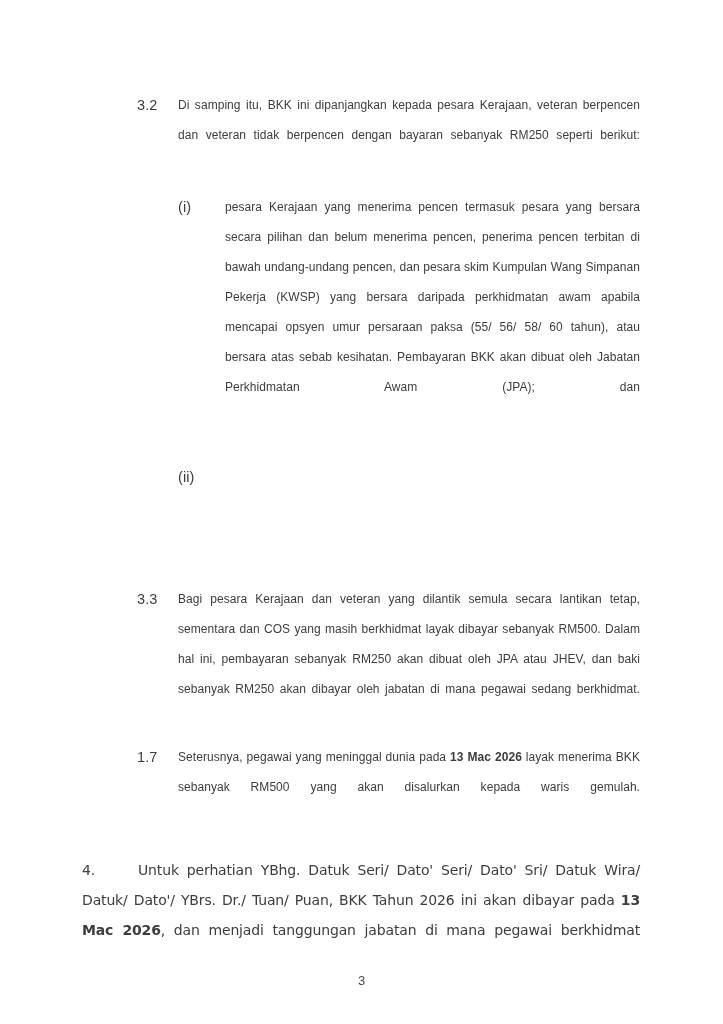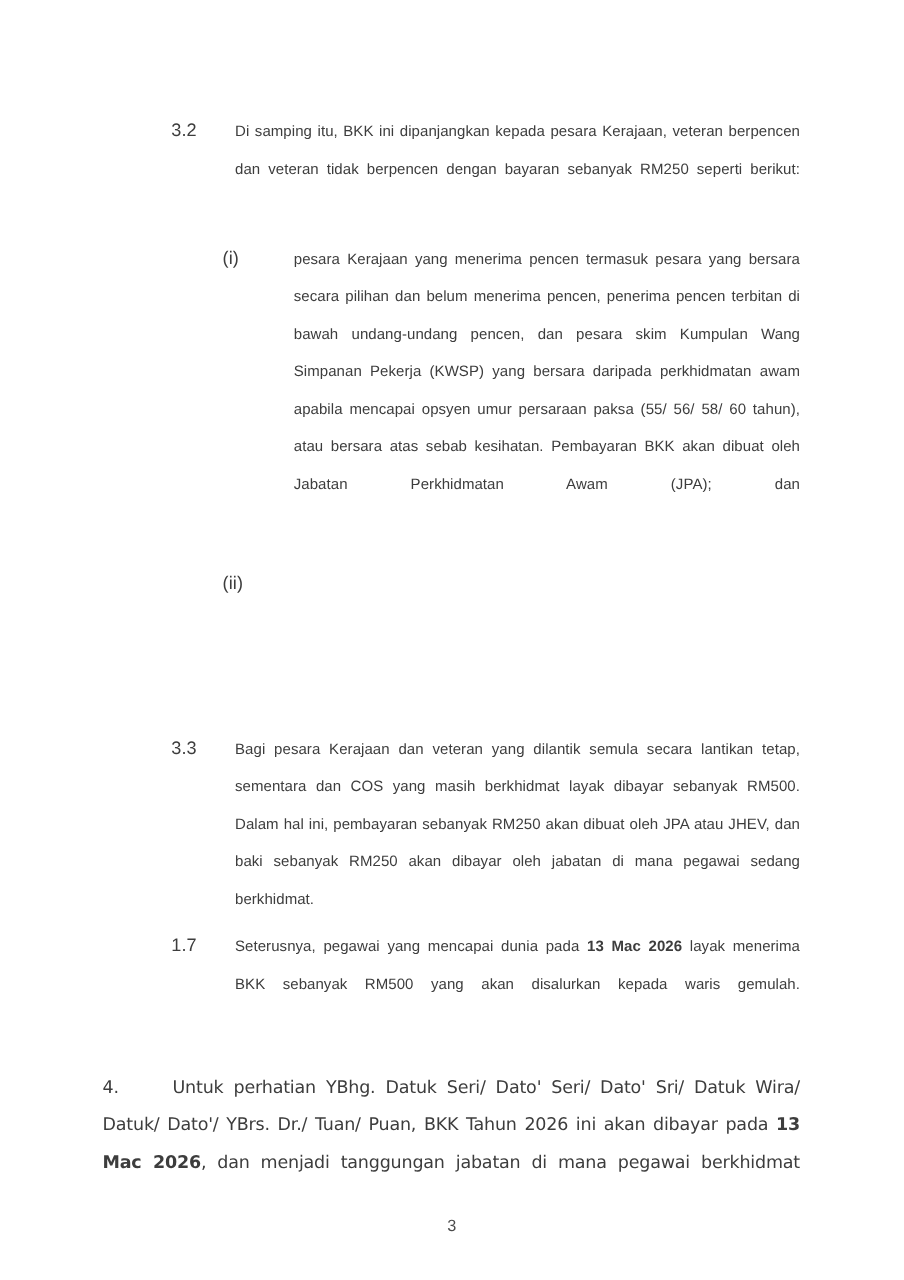--- a/index.html
+++ b/index.html
@@ -16,21 +16,20 @@
     font-family: "Liberation Sans", sans-serif;
     color: #3d3d3d;
     -webkit-font-smoothing: antialiased;
   }
 
   
   .clause {
     position: absolute;
     display: flex;
     align-items: flex-start;
-    gap: 10px;
   }
   .clause .num {
     flex: 0 0 auto;
     font-size: 14.5px;
     line-height: 30px;
     letter-spacing: 0.1px;
     white-space: nowrap;
   }
   .clause .body {
     flex: 1 1 auto;
@@ -102,31 +101,31 @@
   <div class="clause lvl1" style="top:90px;">
     <span class="num">3.2</span>
     <span class="body">Di samping itu, BKK ini dipanjangkan kepada pesara Kerajaan, veteran berpencen dan veteran tidak berpencen dengan bayaran sebanyak RM250 seperti berikut:</span>
   </div>
 
   <div class="clause lvl2" style="top:192px;">
     <span class="num">(i)</span>
     <span class="body">pesara Kerajaan yang menerima pencen termasuk pesara yang bersara secara pilihan dan belum menerima pencen, penerima pencen terbitan di bawah undang-undang pencen, dan pesara skim Kumpulan Wang Simpanan Pekerja (KWSP) yang bersara daripada perkhidmatan awam apabila mencapai opsyen umur persaraan paksa (55/ 56/ 58/ 60 tahun), atau bersara atas sebab kesihatan. Pembayaran BKK akan dibuat oleh Jabatan Perkhidmatan Awam (JPA); dan</span>
   </div>
 
-  <div class="clause lvl2" style="top:452px;">
+  <div class="clause lvl2" style="top:462px;">
     <span class="num">(ii)</span>
   </div>
 
   <div class="clause lvl1" style="top:584px;">
     <span class="num">3.3</span>
     <span class="body">Bagi pesara Kerajaan dan veteran yang dilantik semula secara lantikan tetap, sementara dan COS yang masih berkhidmat layak dibayar sebanyak RM500. Dalam hal ini, pembayaran sebanyak RM250 akan dibuat oleh JPA atau JHEV, dan baki sebanyak RM250 akan dibayar oleh jabatan di mana pegawai sedang berkhidmat.</span>
   </div>
 
   <div class="clause lvl1" style="top:742px;">
     <span class="num">1.7</span>
-    <span class="body"><span>Seterusnya, pegawai yang mencapai dunia pada </span><b>13 Mac 2026</b><span> layak menerima BKK sebanyak RM500 yang akan disalurkan kepada waris gemulah.</span></span>
+    <span class="body"><span>Seterusnya, pegawai yang meninggal dunia pada </span><b>13 Mac 2026</b><span> layak menerima BKK sebanyak RM500 yang akan disalurkan kepada waris gemulah.</span></span>
   </div>
 
   <div class="para4" style="top:855px;"><span class="p4num">4.</span><span>Untuk perhatian YBhg. Datuk Seri/ Dato' Seri/ Dato' Sri/ Datuk Wira/ Datuk/ Dato'/ YBrs. Dr./ Tuan/ Puan,  BKK Tahun 2026 ini akan dibayar pada </span><b>13 Mac 2026</b><span>, dan menjadi tanggungan jabatan di mana pegawai berkhidmat</span></div>
 
   <div class="page-number">3</div>
 
 </div>
 
 </body></html>

